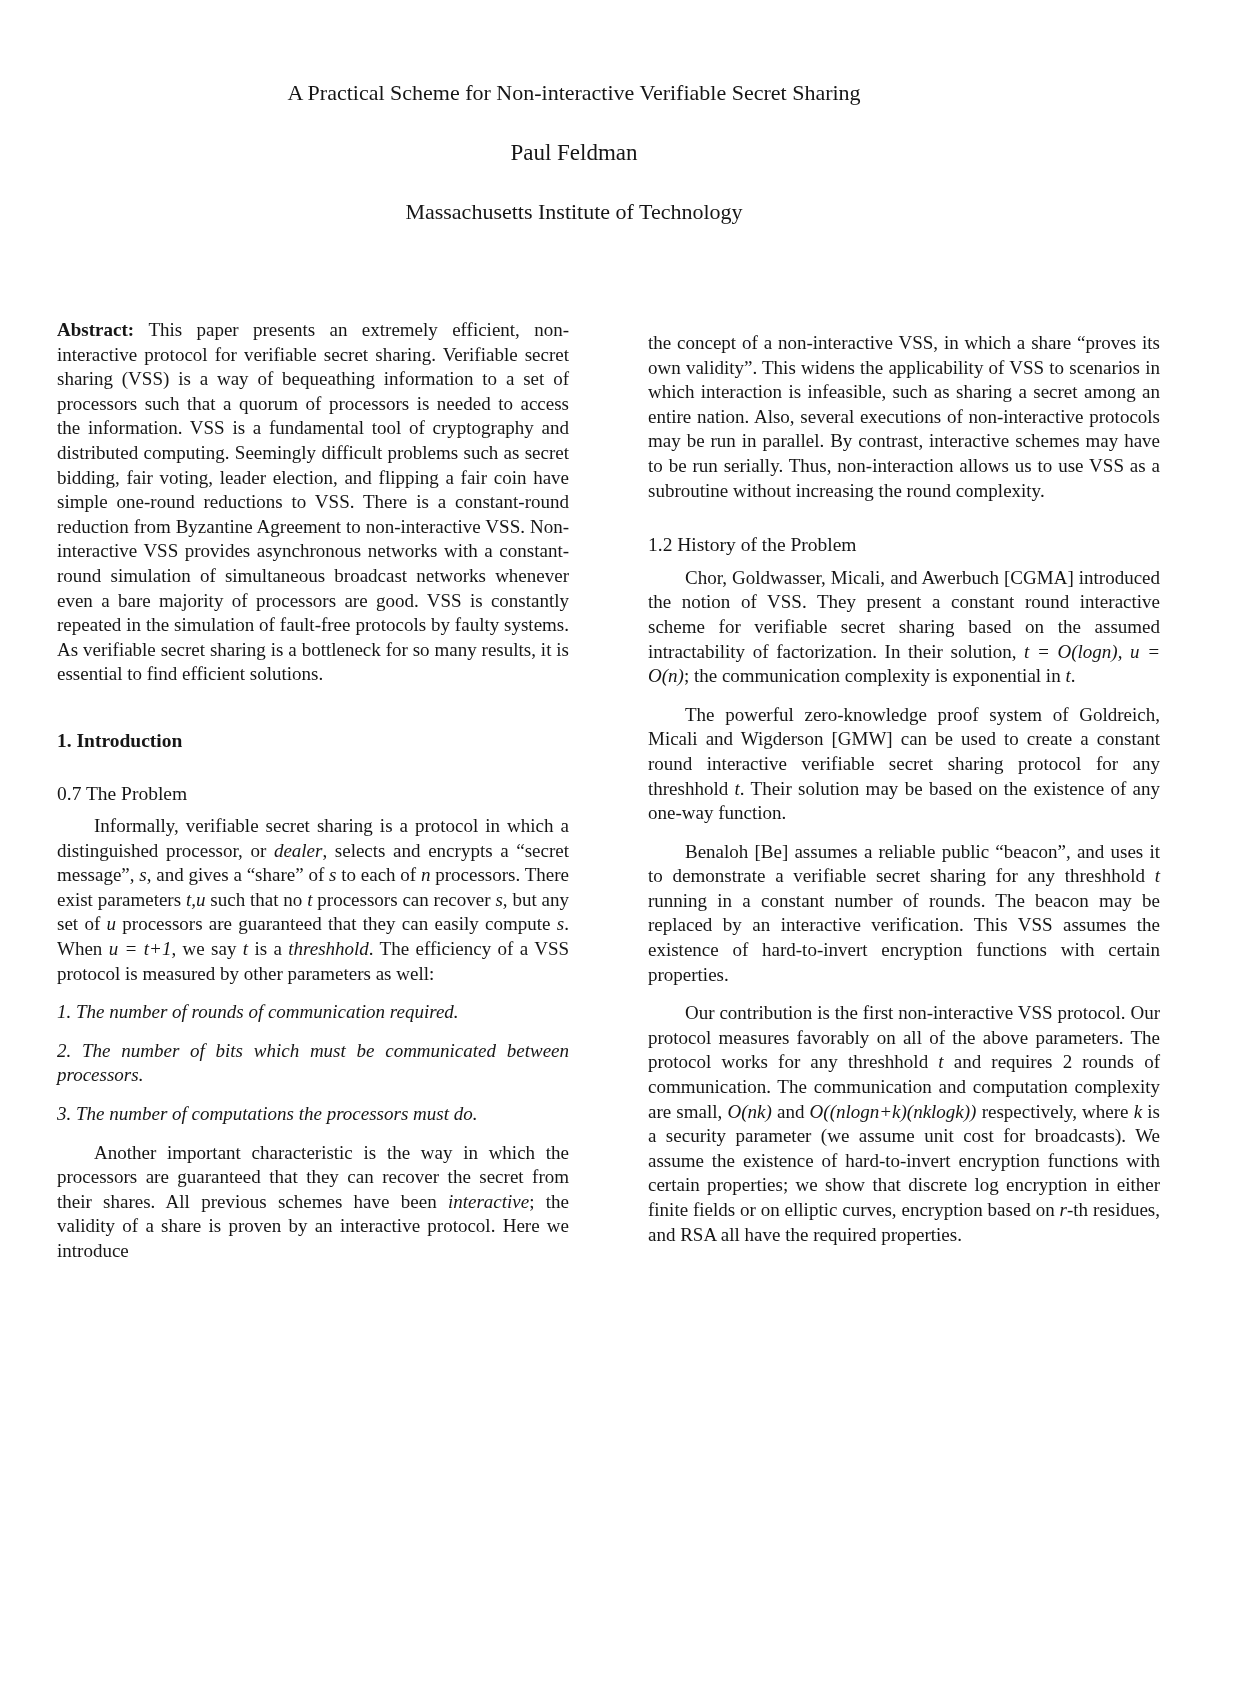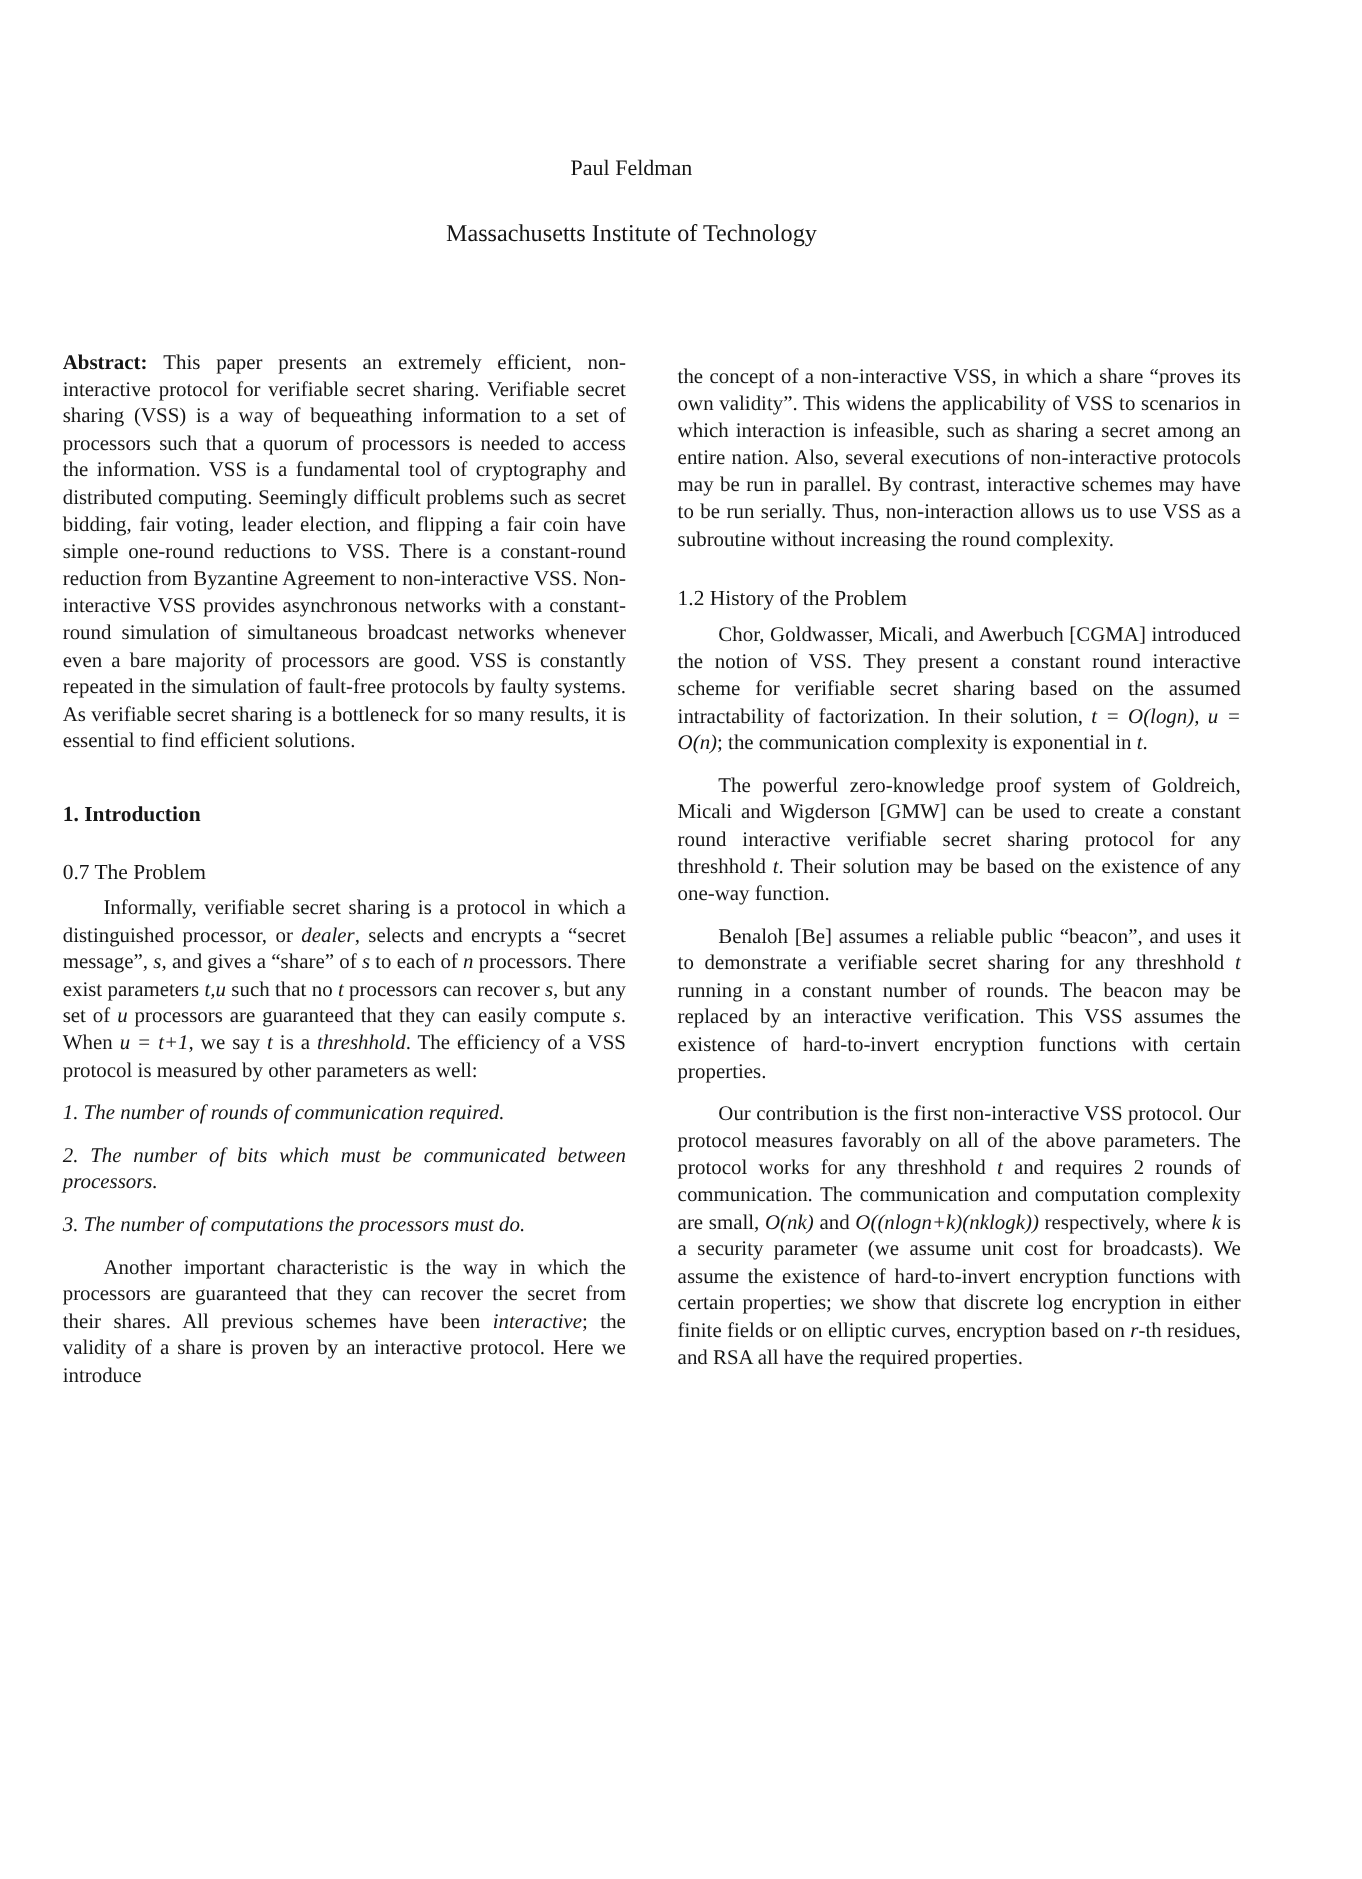--- a/index.html
+++ b/index.html
@@ -29,37 +29,37 @@
     font-weight: normal;
     line-height: 26px;
     margin: 0;
   }
   .author {
     position: absolute;
     top: 141px;
     left: 0;
     right: 90px;
     text-align: center;
-    font-size: 20px;
+    font-size: 23px;
   }
   .affiliation {
     position: absolute;
     top: 200px;
     left: 0;
     right: 90px;
     text-align: center;
     font-size: 22px;
   }
   .col {
     position: absolute;
     width: 512px;
     text-align: justify;
   }
   .col-left  { left: 57px;  top: 318px; }
-  .col-right { left: 616px; top: 331px; }
+  .col-right { left: 648px; top: 331px; }
   .para { margin: 0; }
   .para + .para { margin-top: 14px; }
   .list-item { margin-top: 4px; font-style: italic; }
   .indent { text-indent: 37px; }
   .h-sec {
     font-size: 19.5px;
     font-weight: bold;
     margin: 42px 0 0 0;
     text-align: left;
   }
@@ -71,20 +71,21 @@
   }
   .col-right .h-sub { margin-top: 30px; }
   .it { font-style: italic; }
   .bf { font-weight: bold; }
 </style>
 </head>
 <body>
 
 <div class="page">
 
+  <h1 class="title">A Practical Scheme for Non-interactive Verifiable Secret Sharing</h1>
   <div class="author">Paul Feldman</div>
   <div class="affiliation">Massachusetts Institute of Technology</div>
 
   <div class="col col-left">
     <p class="para"><span class="bf">Abstract:  </span><span>This paper presents an extremely efficient, non-interactive protocol for verifiable secret sharing.  Verifiable secret sharing (VSS) is a way of bequeathing information to a set of processors such that a quorum of processors is needed to access the information.  VSS is a fundamental tool of cryptography and distributed computing.  Seemingly difficult problems such as secret bidding, fair voting, leader election, and flipping a fair coin have simple one-round reductions to VSS.  There is a constant-round reduction from Byzantine Agreement to non-interactive VSS.  Non-interactive VSS provides asynchronous networks with a constant-round simulation of simultaneous broadcast networks whenever even a bare majority of processors are good. VSS is constantly repeated in the simulation of fault-free protocols by faulty systems.  As verifiable secret sharing is a bottleneck for so many results, it is essential to find efficient solutions.</span></p>
     <h2 class="h-sec">1. Introduction</h2>
     <h3 class="h-sub">0.7 The Problem</h3>
     <p class="para indent"><span>Informally, verifiable secret sharing is a protocol in which a distinguished processor, or </span><span class="it">dealer</span><span>, selects and encrypts a “secret message”, </span><span class="it">s</span><span>, and gives a “share” of </span><span class="it">s</span><span> to each of </span><span class="it">n</span><span> processors.  There exist parameters </span><span class="it">t,u</span><span> such that no </span><span class="it">t</span><span> processors can recover </span><span class="it">s</span><span>, but any set of </span><span class="it">u</span><span> processors are guaranteed that they can easily compute </span><span class="it">s</span><span>.  When </span><span class="it">u = t+1</span><span>, we say </span><span class="it">t</span><span> is a </span><span class="it">threshhold</span><span>.  The efficiency of a VSS protocol is measured by other parameters as well:</span></p>
     <p class="para list-item">1. The number of rounds of communication required.</p>
     <p class="para list-item">2. The number of bits which must be communicated between processors.</p>

